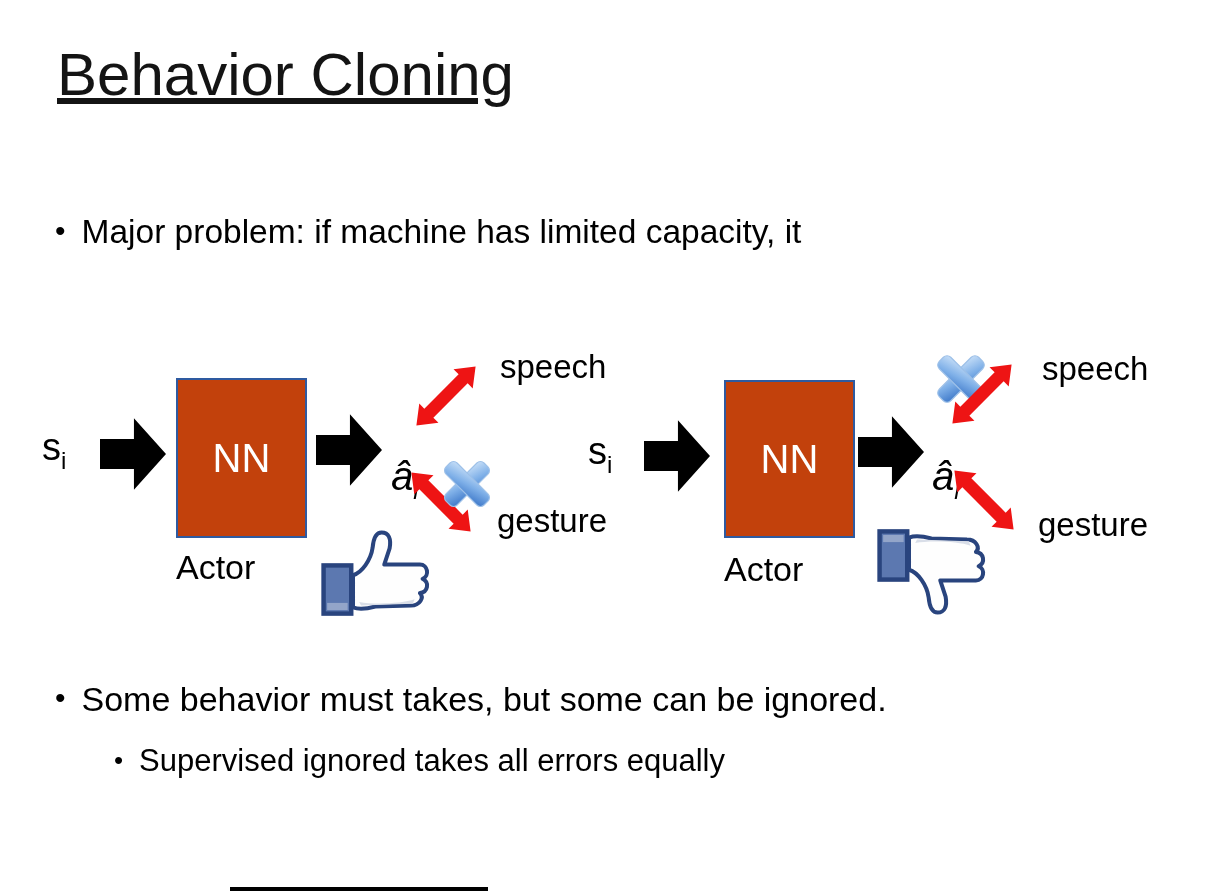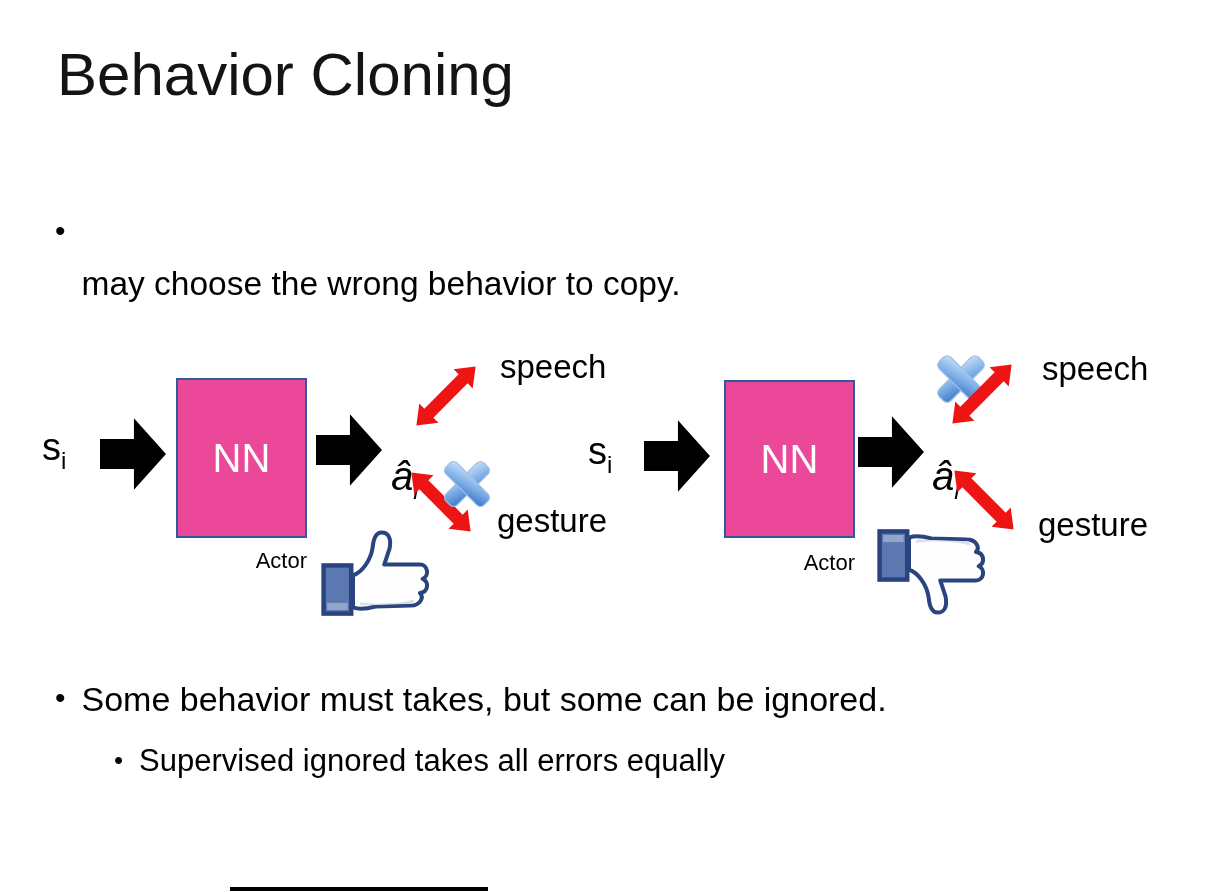--- a/index.html
+++ b/index.html
@@ -1,31 +1,31 @@
 <!DOCTYPE html>
 <html><head>
 <meta charset="utf-8">
 <style>
   html,body{margin:0;padding:0;background:#fff;}
   .slide{position:relative;width:1210px;height:892px;background:#ffffff;overflow:hidden;
          font-family:"Liberation Sans",sans-serif;color:#000;}
   .abs{position:absolute;}
-  .title{left:57px;top:40px;font-size:60px;font-weight:300;color:#141414;letter-spacing:0px;}
+  .title{left:57px;top:40px;font-size:60px;font-weight:300;color:#141414;letter-spacing:0px;text-decoration:underline;}
   .bullet{display:flex;align-items:flex-start;}
   .bullet .dot{font-size:30px;line-height:50px;margin-right:16px;}
   .b1{left:55px;top:206px;font-size:33.5px;line-height:52px;}
   .b2{left:55px;top:676px;font-size:34px;line-height:46px;}
   .b2 .dot{line-height:44px;}
   .b3{left:114px;top:740px;font-size:31px;line-height:42px;}
   .b3 .dot{font-size:26px;line-height:40px;}
-  .nn-box{width:131px;background:#ec4899;border:2px solid #2E5AA0;box-sizing:border-box;
+  .nn-box{width:131px;background:#c2410c;border:2px solid #2E5AA0;box-sizing:border-box;
           display:flex;align-items:center;justify-content:center;color:#fff;font-size:40px;}
   .nn-left{left:176px;top:378px;height:160px;}
   .nn-right{left:724px;top:380px;height:158px;}
-  .cap{font-size:22px;text-align:right;width:131px;}
+  .cap{font-size:34px;text-align:left;width:131px;}
   .sig{font-size:38px;}
   .sig sub{font-size:24px;}
   .ahat{font-family:Liberation Sans, sans-serif;font-style:italic;font-size:40px;margin-top:36px;}
   .ahat sub{font-size:24px;}
   .branch-label{font-size:33px;margin-left:20px;}
   .line-mark{left:230px;top:887px;width:258px;height:4px;background:#000;}
   svg{display:block;}
 </style>
 </head>
 <body>
@@ -61,22 +61,21 @@
         <path d="M44,85 C60,88 92,87 106,82 L104,87 L46,89 Z" fill="#D9DEE8"></path>
       </g>
     </defs>
   </svg>
 
   <div class="abs title">Behavior Cloning</div>
 
   <div class="abs bullet b1">
     <span class="dot">•</span>
     <span>
-      <br>
-      <span>may choose the wrong behavior to copy.</span>
+      <span>Major problem: if machine has limited capacity, it</span><br>
     </span>
   </div>
 
   <div>
     <div class="abs sig" style="left:42px;top:426px;">
       <span>s</span><sub>i</sub>
     </div>
     <svg class="abs" style="left:100px;top:416px;" width="66" height="76" viewBox="0 0 70 80">
         <use href="#blockArrow"></use>
       </svg>

